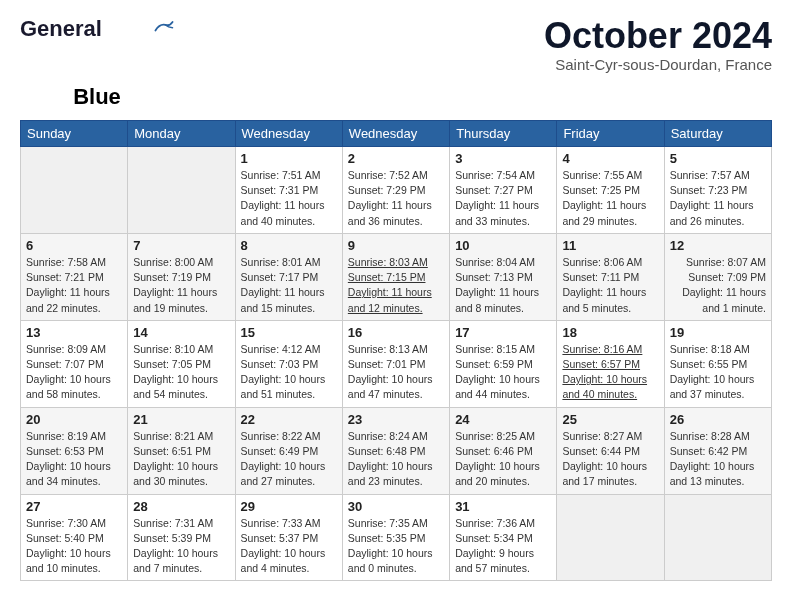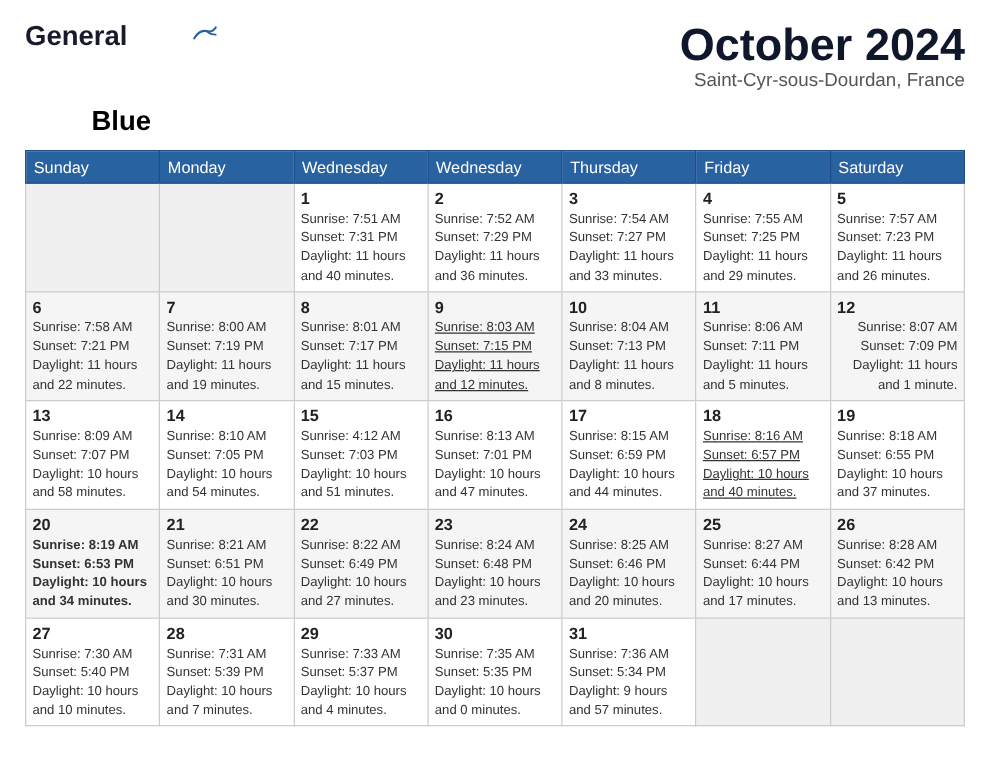--- a/index.html
+++ b/index.html
@@ -254,21 +254,21 @@
           <span class="day-num">19</span>
           <div class="day-info" style="white-space: pre-line;">Sunrise: 8:18 AM
 Sunset: 6:55 PM
 Daylight: 10 hours
 and 37 minutes.</div>
         </td>
       </tr>
       <tr>
         <td>
           <span class="day-num">20</span>
-          <div class="day-info" style="white-space: pre-line; font-weight: bold;">Sunrise: 8:19 AM
+          <div class="day-info" style="white-space: pre-line;">Sunrise: 8:19 AM
 Sunset: 6:53 PM
 Daylight: 10 hours
 and 34 minutes.</div>
         </td>
         <td>
           <span class="day-num">21</span>
           <div class="day-info" style="white-space: pre-line;">Sunrise: 8:21 AM
 Sunset: 6:51 PM
 Daylight: 10 hours
 and 30 minutes.</div>

